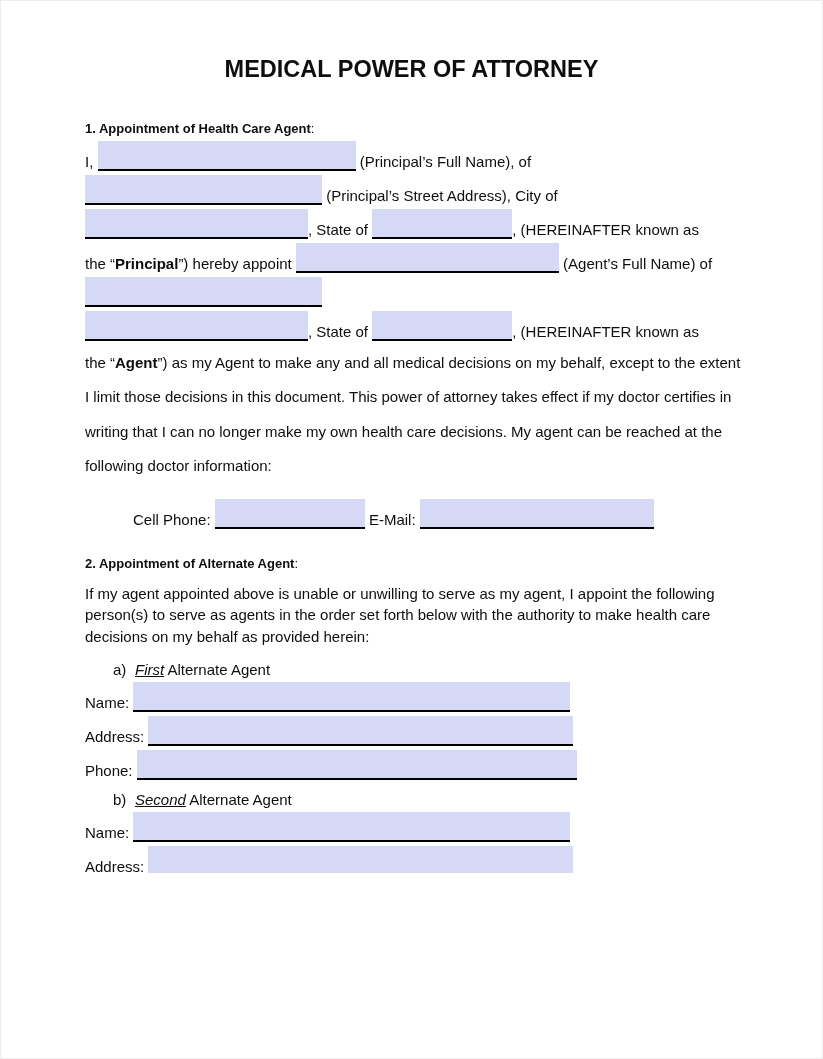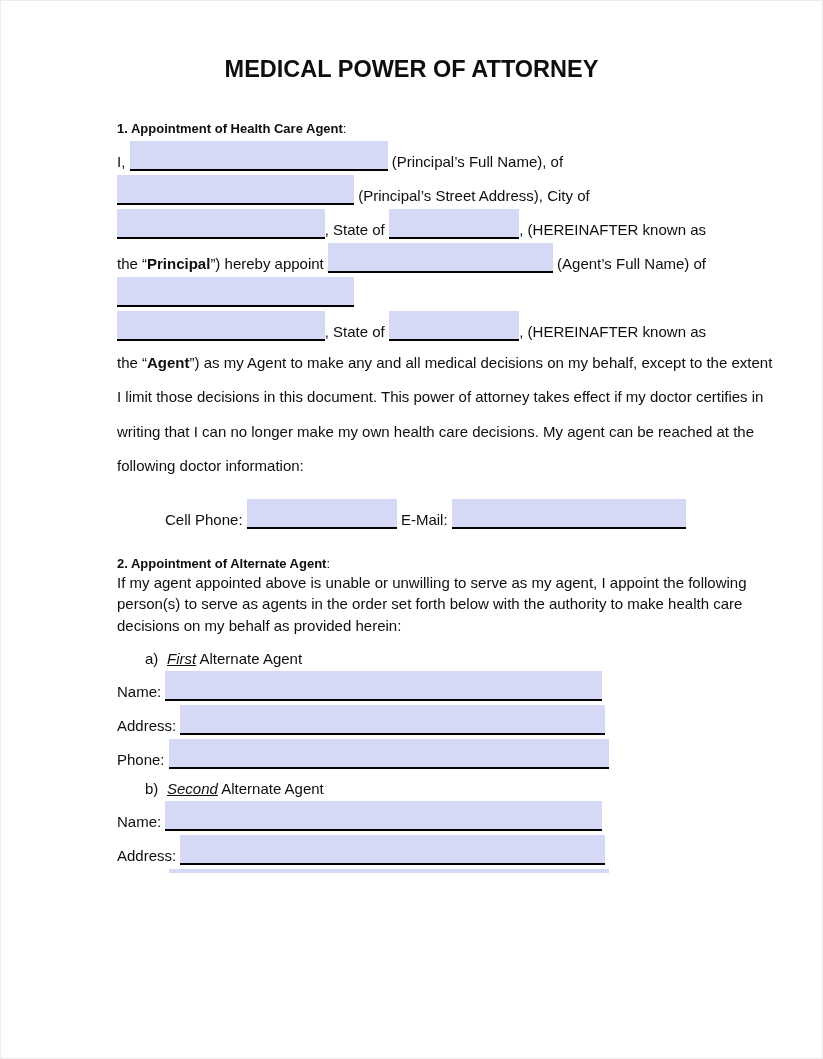--- a/index.html
+++ b/index.html
@@ -2,21 +2,21 @@
 <html><head>
 <meta charset="utf-8">
 <style>
   html,body { margin:0; padding:0; }
   body {
     width:823px; height:1059px; background:#ffffff;
     font-family:"Liberation Sans", sans-serif;
     font-size:15px; color:#0e0e0e;
     box-shadow: inset 0 0 0 1px #ededed;
   }
-  .page { position:relative; box-sizing:border-box; width:823px; height:873px; padding:0 117px; overflow:hidden; }
+  .page { position:relative; box-sizing:border-box; width:823px; height:873px; padding:0 85px; overflow:hidden; }
 
   .title { padding-top:56px; text-align:center; font-weight:bold; font-size:23.5px; line-height:26px; }
 
   .h { font-size:13px; line-height:17px; white-space:pre; }
   .h .bold { font-weight:bold; }
   .h1 { margin-top:38px; }
   .h2 { margin-top:26px; }
 
   .fline { height:34px; display:flex; align-items:flex-end; white-space:pre; }
   .fline .txt { line-height:18px; }
@@ -29,21 +29,21 @@
   .b258{width:258px} .b237{width:237px} .b223{width:223px} .b140{width:140px}
   .b263{width:263px} .b148{width:148px} .b190{width:190px} .b150{width:150px}
   .b234{width:234px} .b437{width:437px} .b425{width:425px} .b440{width:440px}
 
   .para2x { margin-top:5px; line-height:34.3px; }
   .para2x div { white-space:pre; }
 
   .contact { padding-left:48px; }
   .contact-block { margin-top:12px; }
 
-  .para1x { line-height:21.3px; }
+  .para1x { margin-top:11px; line-height:21.3px; }
   .para1x div { white-space:pre; }
 
   .alt-head { margin-top:14px; line-height:17px; white-space:pre; padding-left:28px; }
   .alt-head .marker { display:inline-block; width:22px; }
   .alt-head .emph { font-style:italic; text-decoration:underline; }
 
   .logo { position:absolute; left:85px; top:991px; font-size:21px; font-weight:bold; letter-spacing:-0.3px; }
   .logo .free  { color:#a6a8ab; }
   .logo .forms { color:#1b4a80; }
 </style>

